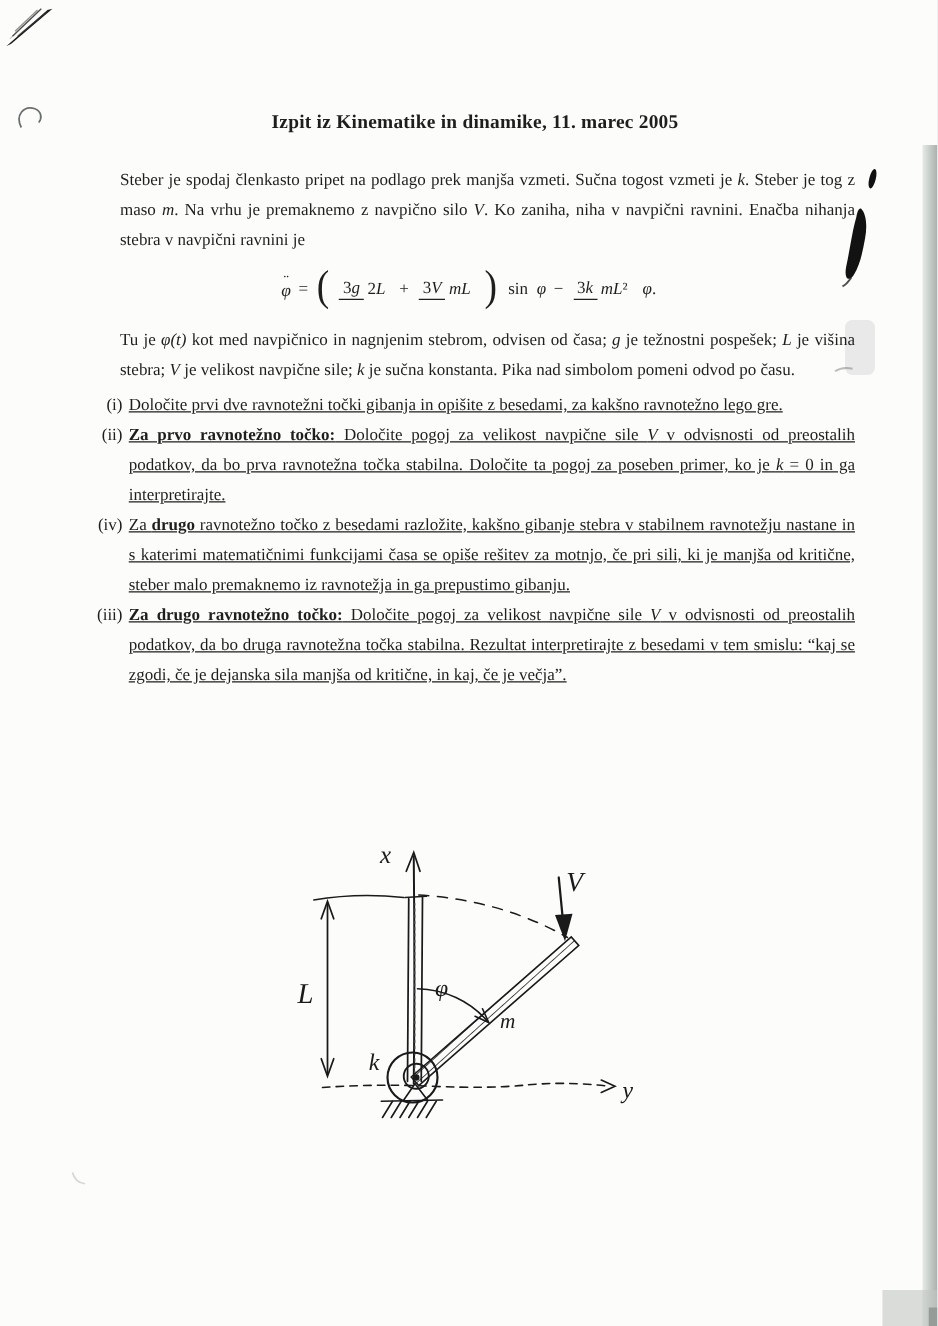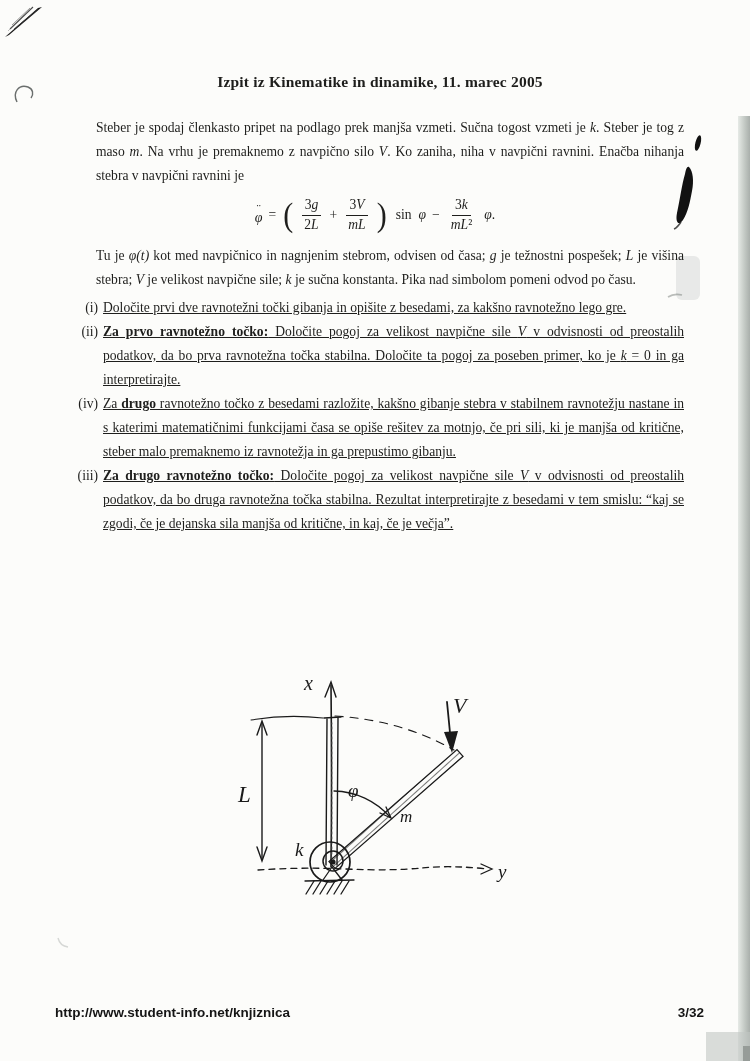--- a/index.html
+++ b/index.html
@@ -5,21 +5,21 @@
   html,body{margin:0;padding:0;background:#e8e8e8;}
   .page{
     position:relative;
     width:750px;height:1061px;
     background:#fcfcfa;
     overflow:hidden;
     font-family:"Liberation Serif", serif;
     color:#1e1e1c;
   }
   .content{
-    position:absolute;left:96px;top:72px;width:588px;
+    position:absolute;left:96px;top:88px;width:588px;
     font-size:13.6px;line-height:24px;
   }
   .doc-title{
     text-align:center;
     font-weight:bold;font-size:15.5px;line-height:20px;
     margin:0 20px 24px 0;
     letter-spacing:.2px;
   }
   .section-heading{
     font-weight:bold;font-size:14.5px;line-height:20px;
@@ -30,21 +30,21 @@
   .seg-b{font-weight:bold;}
   
   .formula{
     display:flex;align-items:center;justify-content:center;
     gap:5px;height:46px;margin:4px 30px 6px 0;
     font-size:13.6px;
   }
   .phidd{display:inline-flex;flex-direction:column;align-items:center;line-height:1;}
   .phidd .acc{font-size:13px;height:5px;line-height:5px;}
   .phidd .base{font-style:italic;font-size:14px;}
-  .frac{display:inline-flex;flex-direction:column;align-items:center;line-height:1.25;margin:0 2px;}
+  .frac{display:inline-flex;flex-direction:row;align-items:center;line-height:1.25;margin:0 2px;}
   .frac .num{padding:0 3px 1px 3px;border-bottom:1.2px solid #1e1e1c;}
   .frac .den{padding:1px 3px 0 3px;}
   .bigp{font-size:30px;font-weight:400;transform:scaleY(1.15);line-height:1;padding:0 1px;position:relative;top:-1px;}
   .op{padding:0 1px;}
   .fn{margin-left:3px;}
   .arg{margin-left:2px;}
   .ftail{margin-left:2px;}
   
   .qlist{margin-left:-26px;margin-top:4px;}
   .qitem{display:flex;}
@@ -223,18 +223,14 @@
       <text x="303" y="689" font-size="20">x</text>
       <text x="497" y="877" font-size="19">y</text>
       <text x="237" y="801" font-size="23">L</text>
       <text x="452" y="712" font-size="22">V</text>
       <text x="294" y="855" font-size="19">k</text>
       <text x="399" y="821" font-size="17">m</text>
       <text x="347" y="796" font-size="19">φ</text>
     </g>
   </svg>
 
-  <div class="footer">
-    <span>http://www.student-info.net/knjiznica</span>
-    <span>3/32</span>
-  </div>
 
 </div>
 
 </body></html>

